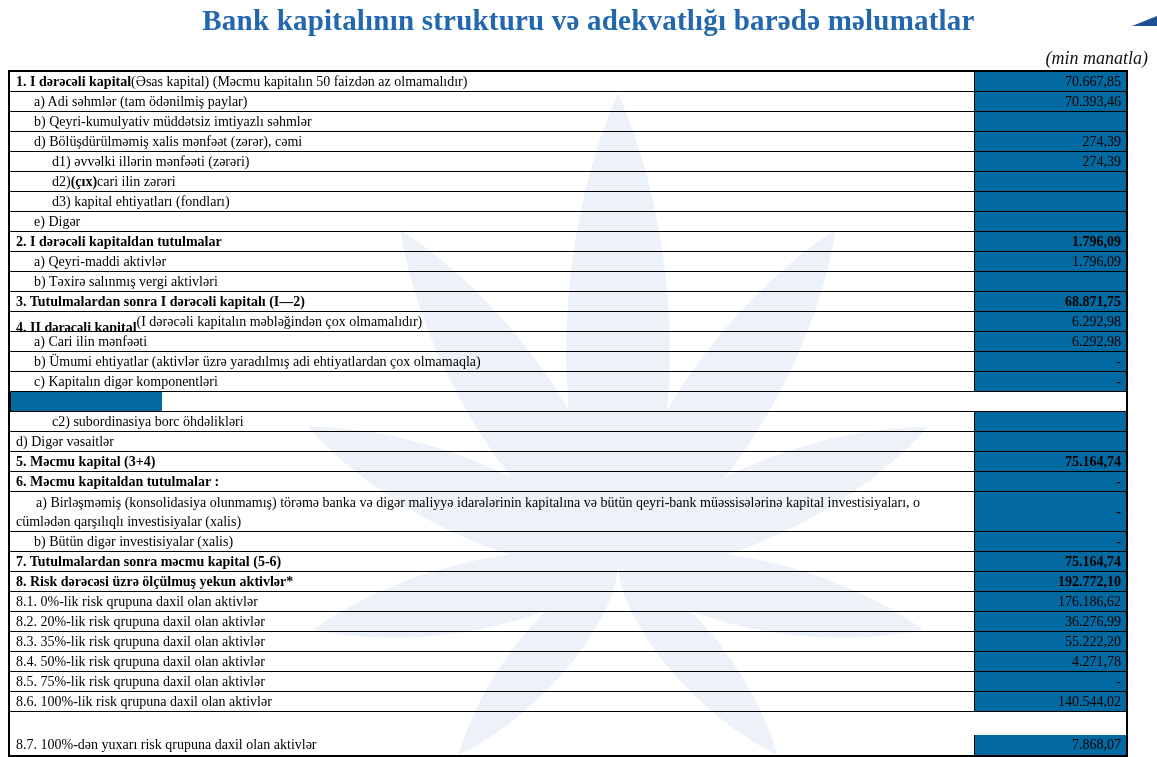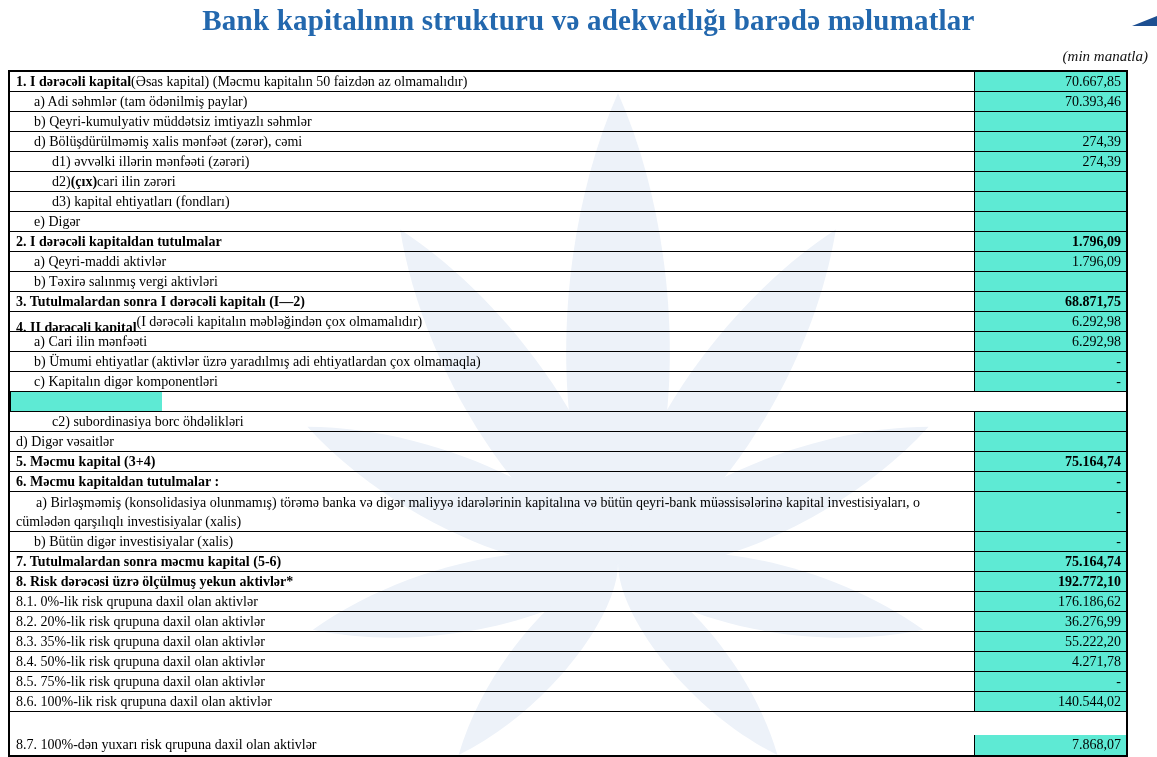--- a/index.html
+++ b/index.html
@@ -3,36 +3,36 @@
 <meta charset="utf-8">
 <style>
   html,body{margin:0;padding:0;background:#fff;}
   #page{position:relative;width:1157px;height:757px;background:#ffffff;overflow:hidden;
         font-family:"Liberation Serif","DejaVu Serif",serif;padding-left:20px;}
   #watermark{position:absolute;left:0;top:0;z-index:0;}
   #title{position:absolute;left:0;top:4px;width:100%;text-align:center;
          font-size:29px;font-weight:bold;color:#2368AE;letter-spacing:0.2px;z-index:2;}
   #corner-accent{position:absolute;right:0;top:8px;width:45px;height:18px;background:#1D4F91;
          clip-path:polygon(0 100%,100% 0,100% 100%);z-index:2;}
-  #unit-note{position:absolute;right:29px;top:48px;font-size:15px;font-style:italic;color:#111;z-index:2;}
+  #unit-note{position:absolute;right:29px;top:48px;font-size:18px;font-style:italic;color:#111;z-index:2;}
   #capital-table{position:absolute;left:8px;top:70px;width:1120px;border:2px solid #000;
          box-sizing:border-box;z-index:1;background:transparent;}
   .trow{display:flex;height:20px;box-sizing:border-box;border-bottom:1.5px solid #000;
         font-size:14px;}
   .trow:last-child{border-bottom:none;margin-top:23px;}
   .trow.bold{font-weight:bold;}
   .trow.tall{height:40px;}
   .tcell{box-sizing:border-box;overflow:hidden;}
   .lab{flex:1;display:flex;align-items:center;white-space:nowrap;padding-right:4px;}
   .ind0{padding-left:6px;}
   .ind1{padding-left:24px;}
   .ind2{padding-left:42px;}
   .trow.hang .lab{display:block;white-space:normal;padding-left:6px;text-indent:20px;
         line-height:19px;padding-top:1px;}
-  .val{width:152px;border-left:1.5px solid #000;background:#5eead4;
+  .val{width:152px;border-left:1.5px solid #000;background:#0369a1;
        display:flex;align-items:center;justify-content:flex-end;padding-right:5px;}
 </style>
 </head>
 <body>
 
 <div id="page">
 
   <svg id="watermark" width="1157" height="757" viewBox="0 0 1157 757" aria-hidden="true">
     <g transform="translate(618,565)" fill="#EDF2F9">
       <path transform="rotate(0) scale(1.18)" d="M0,0 C-55,-70 -62,-260 0,-400 C62,-260 55,-70 0,0 Z"></path>

